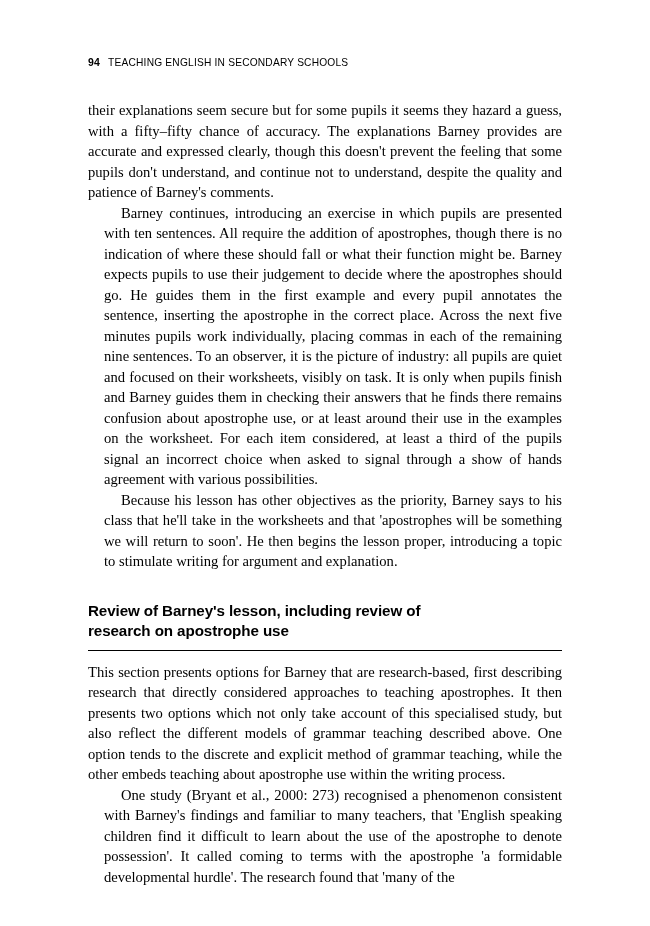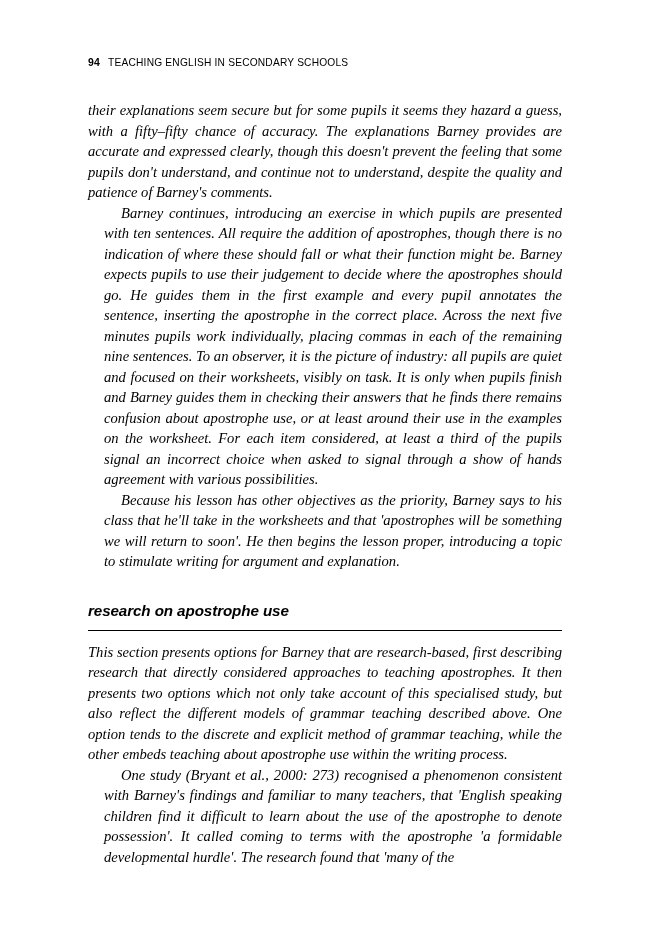--- a/index.html
+++ b/index.html
@@ -37,21 +37,20 @@
     font-size: 10.5px;
   }
   .header .runhead {
     font-weight: normal;
   }
   .content {
     position: absolute;
     top: 100px;
     left: 88px;
     width: 474px;
-    font-style: italic;
   }
   p.body {
     margin: 0;
     font-size: 14.6px;
     line-height: 1.405;
     text-align: justify;
     text-justify: inter-word;
     hyphens: none;
   }
   p.body.indent {
@@ -90,20 +89,21 @@
     <span class="folio">94</span><span class="runhead">TEACHING ENGLISH IN SECONDARY SCHOOLS</span>
   </div>
 
   <div class="content">
 
     <p class="body">their explanations seem secure but for some pupils it seems they hazard a guess, with a fifty–fifty chance of accuracy. The explanations Barney provides are accurate and expressed clearly, though this doesn't prevent the feeling that some pupils don't understand, and continue not to understand, despite the quality and patience of Barney's comments.</p>
     <p class="body indent">Barney continues, introducing an exercise in which pupils are presented with ten sentences. All require the addition of apostrophes, though there is no indication of where these should fall or what their function might be. Barney expects pupils to use their judgement to decide where the apostrophes should go. He guides them in the first example and every pupil annotates the sentence, inserting the apostrophe in the correct place. Across the next five minutes pupils work individually, placing commas in each of the remaining nine sentences. To an observer, it is the picture of industry: all pupils are quiet and focused on their worksheets, visibly on task. It is only when pupils finish and Barney guides them in checking their answers that he finds there remains confusion about apostrophe use, or at least around their use in the examples on the worksheet. For each item considered, at least a third of the pupils signal an incorrect choice when asked to signal through a show of hands agreement with various possibilities.</p>
     <p class="body indent">Because his lesson has other objectives as the priority, Barney says to his class that he'll take in the worksheets and that 'apostrophes will be something we will return to soon'. He then begins the lesson proper, introducing a topic to stimulate writing for argument and explanation.</p>
 
     <div class="section-wrap">
+      <h2 class="section">Review of Barney's lesson, including review of</h2>
       <h2 class="section">research on apostrophe use</h2>
       <hr class="rule">
     </div>
 
     <p class="body after-rule">This section presents options for Barney that are research-based, first describing research that directly considered approaches to teaching apostrophes. It then presents two options which not only take account of this specialised study, but also reflect the different models of grammar teaching described above. One option tends to the discrete and explicit method of grammar teaching, while the other embeds teaching about apostrophe use within the writing process.</p>
     <p class="body indent">One study (Bryant et al., 2000: 273) recognised a phenomenon consistent with Barney's findings and familiar to many teachers, that 'English speaking children find it difficult to learn about the use of the apostrophe to denote possession'. It called coming to terms with the apostrophe 'a formidable developmental hurdle'. The research found that 'many of the</p>
 
   </div>
 </div>
 

